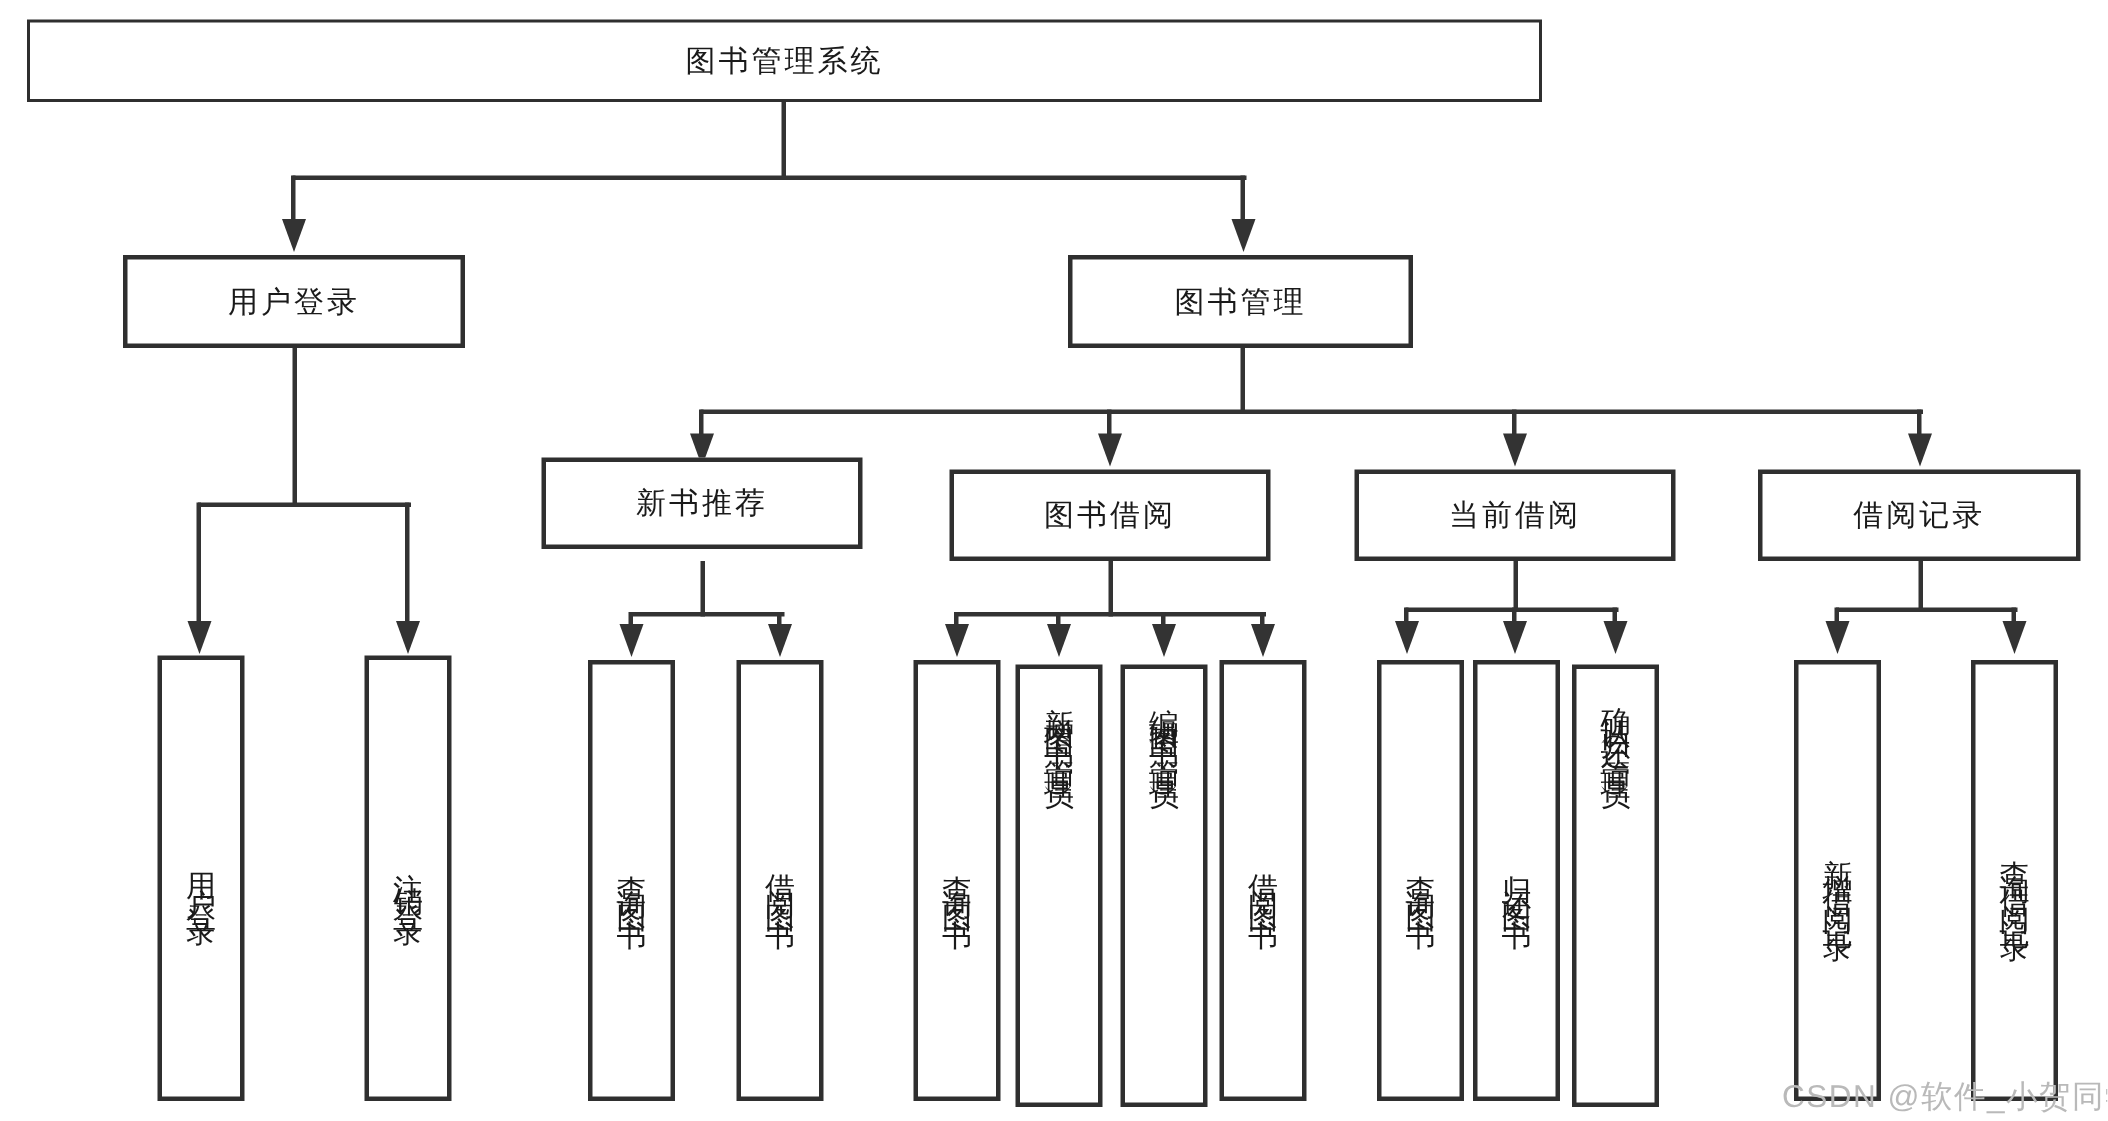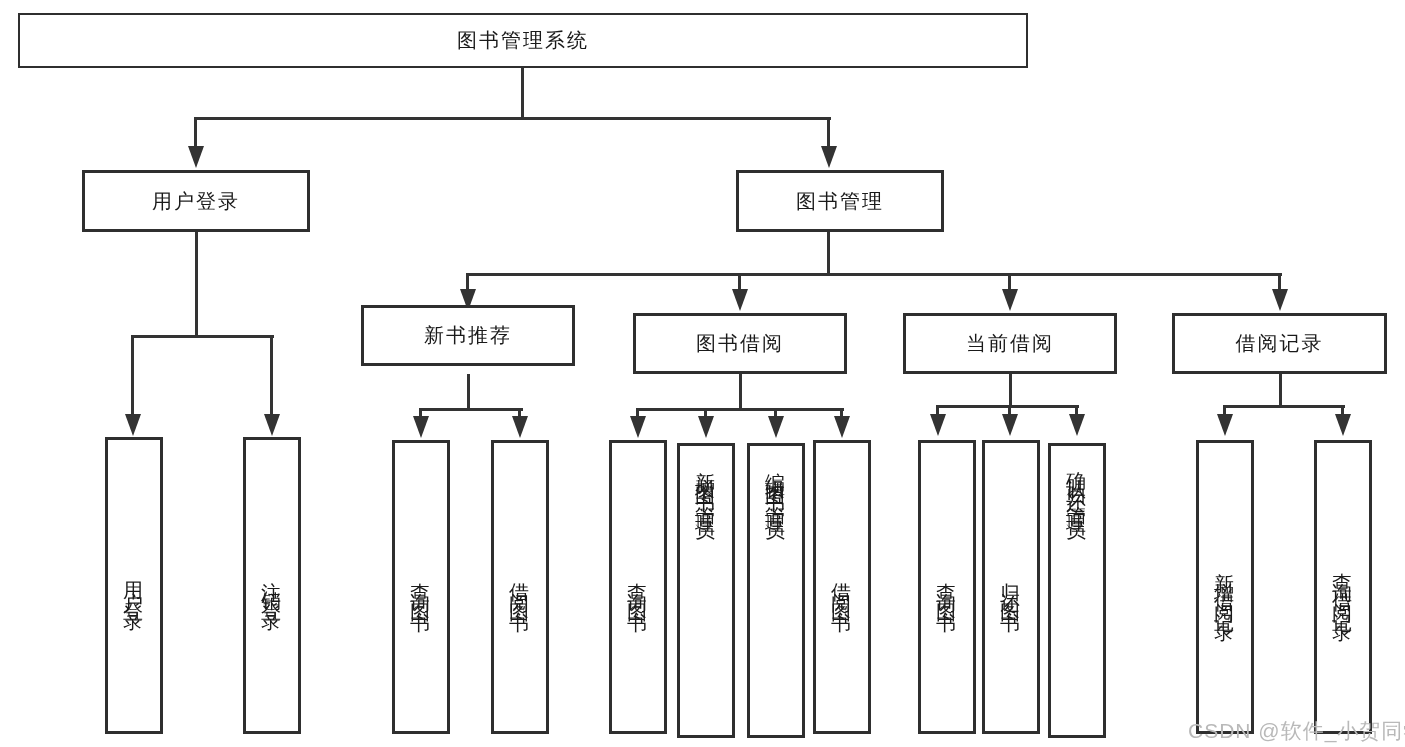--- a/index.html
+++ b/index.html
@@ -7,21 +7,21 @@
   #canvas{position:relative;width:1405px;height:747px;background:#ffffff;overflow:hidden;text-decoration:underline;}
 
   .box{
     position:absolute;box-sizing:border-box;background:#ffffff;
     border:3px solid #2f2f2f;color:#1a1a1a;
     display:flex;align-items:center;justify-content:center;
     font-size:20px;letter-spacing:2px;white-space:nowrap;
   }
   .root{left:18px;top:13px;width:1010px;height:55px;border-width:2px;}
   .l2a{left:82px;top:170px;width:228px;height:62px;}
-  .l2b{left:736px;top:170px;width:208px;height:62px;}
+  .l2b{left:712px;top:170px;width:230px;height:62px;}
   .l3a{left:361px;top:305px;width:214px;height:61px;}
   .l3b{left:633px;top:313px;width:214px;height:61px;}
   .l3c{left:903px;top:313px;width:214px;height:61px;}
   .l3d{left:1172px;top:313px;width:215px;height:61px;}
 
   .leaf{
     position:absolute;box-sizing:border-box;background:#ffffff;
     border:3px solid #2f2f2f;color:#1a1a1a;width:58px;top:440px;height:294px;
     display:flex;align-items:center;justify-content:center;
   }

